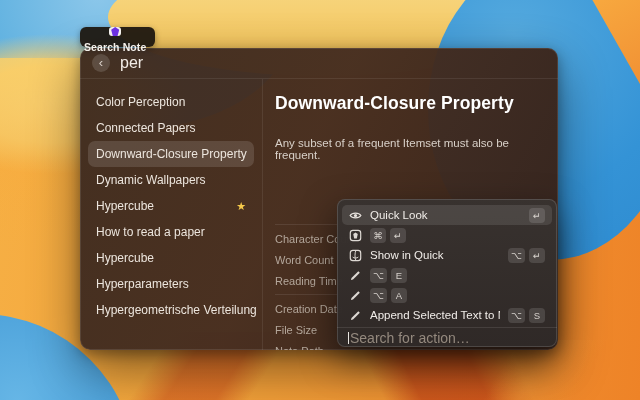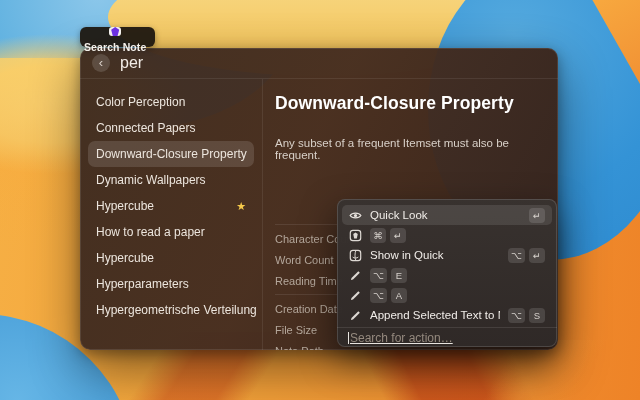--- a/index.html
+++ b/index.html
@@ -85,21 +85,21 @@
   .menu-icon svg { display:block; }
   .menu-label { font-size:11.5px; color:#f0ece8; white-space:nowrap; overflow:hidden; flex:1; }
   .keys { display:flex; gap:4px; flex:none; }
   .key { min-width:16px; height:15px; padding:0 3px; box-sizing:border-box; border-radius:4px;
     background:rgba(255,255,255,0.13); color:#d6d1cc; font-size:9.5px;
     display:flex; align-items:center; justify-content:center; }
   .menu-input { border-top:1px solid rgba(255,255,255,0.10); height:19px;
     display:flex; align-items:center; padding:0 11px; }
   .caret { width:1px; height:12px; background:#e9e5e0; margin-right:1px; }
   .menu-input input { background:transparent; border:none; outline:none; width:100%;
-    font-family:inherit; font-size:12px; color:#e9e5e0; padding:0;text-decoration:underline; }
+    font-family:inherit; font-size:14px; color:#e9e5e0; padding:0; }
   .menu-input input::placeholder { color:#94897e; }
 </style>
 </head>
 <body>
 
 <div class="stage">
 
   <div class="bg-base"></div>
   <div class="bg-sky-tl"></div>
   <div class="bg-dune-top"></div>

